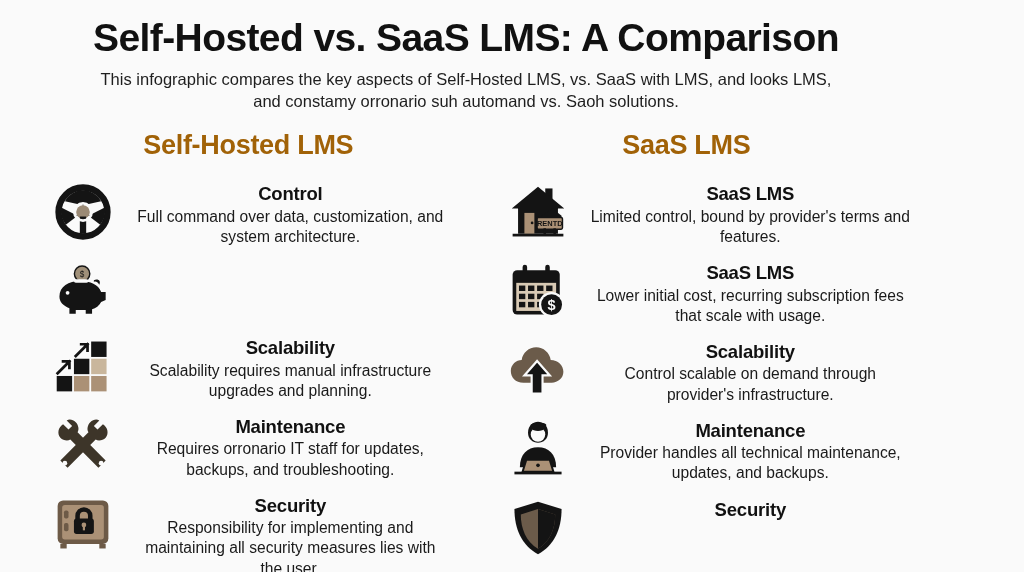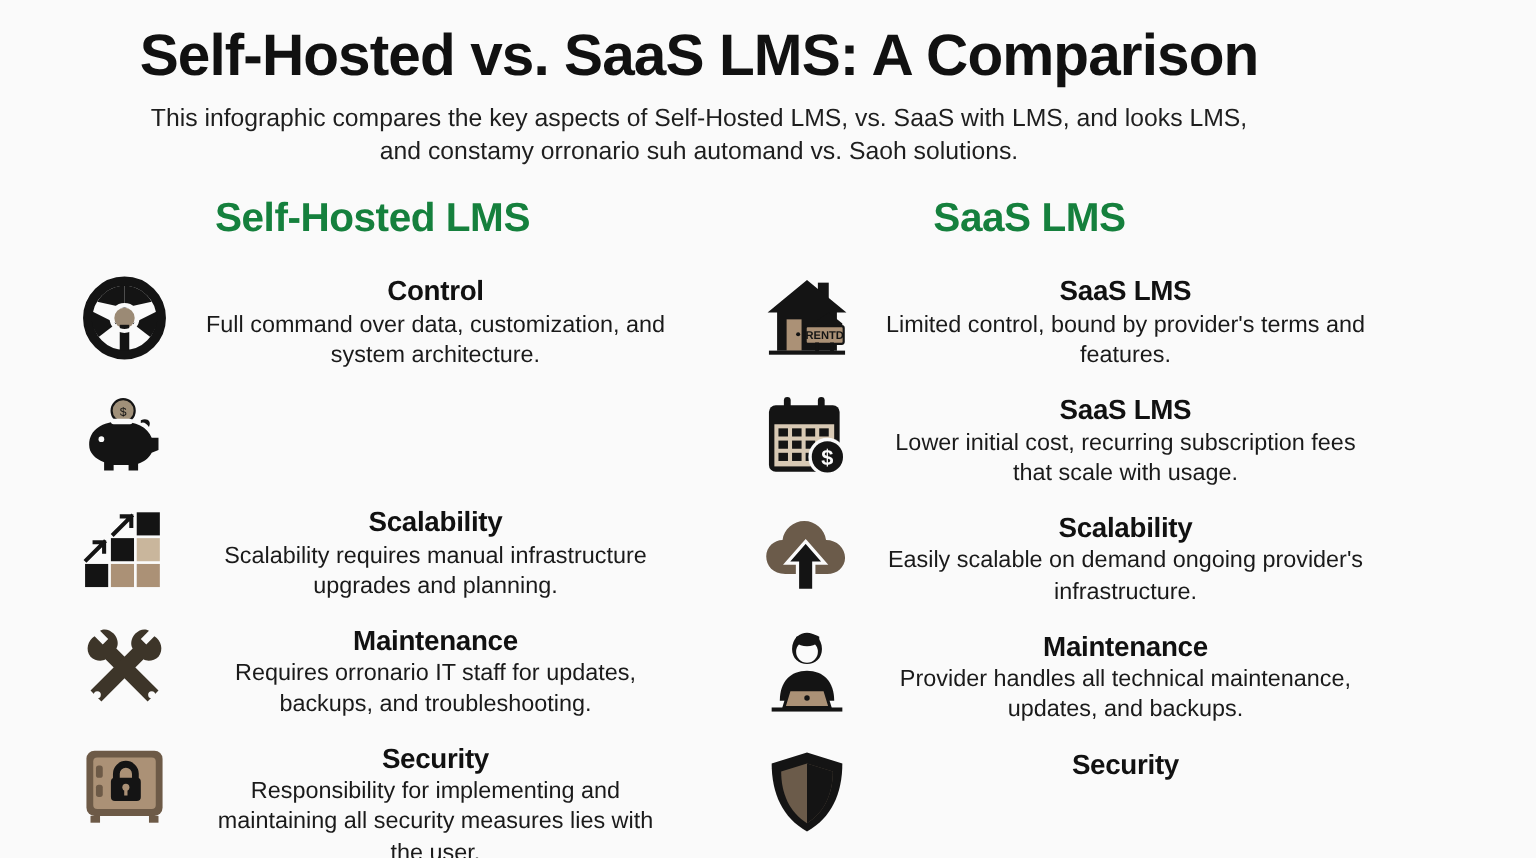--- a/index.html
+++ b/index.html
@@ -47,21 +47,21 @@
     width: 512px;
     box-sizing: border-box;
   }
   .column.left  { padding: 0 22px 0 52px; }
   .column.right { padding: 0 22px 0 40px; }
   .col-head {
     text-align: center;
     font-size: 27px;
     font-weight: bold;
     letter-spacing: -0.3px;
-    color: #15803d;
+    color: #a16207;
     margin: 0 0 20px 0;
   }
   .column.right .col-head { padding-right: 44px; }
   .row {
     display: flex;
     align-items: flex-start;
     margin-bottom: 13px;
     min-height: 62px;
   }
   .icon-cell {
@@ -252,21 +252,21 @@
 
       <div class="row">
         <div class="icon-cell">
           <svg width="58" height="58" viewBox="0 0 64 64">
             <path d="M16 46 C7 46 2 40 2 33 C2 26 8 21 14 21 C15 13 22 7 30 7 C38 7 45 13 46 21 C54 21 60 27 60 34 C60 41 54 46 47 46 Z" fill="#6b5b4a"></path>
             <path d="M31 22 L45 38 L37 38 L37 58 L25 58 L25 38 L17 38 Z" fill="#141414" stroke="#fafafa" stroke-width="2.4"></path>
           </svg>
         </div>
         <div class="text-cell">
           <div class="row-title">Scalability</div>
-          <div class="row-desc">Easily scalable on demand ongoing provider's infrastructure.</div>
+          <div class="row-desc">Control scalable on demand through provider's infrastructure.</div>
         </div>
       </div>
 
       <div class="row">
         <div class="icon-cell">
           <svg width="58" height="58" viewBox="0 0 64 64">
             <path d="M21 14 C21 6 27 2 32 2 C37 2 43 6 43 14 C43 21 38 25 32 25 C26 25 21 21 21 14 Z" fill="#141414"></path>
             <path d="M24 10 C26 13 38 13 41 9 L41 5 C38 2 26 2 24 6 Z" fill="#141414"></path>
             <ellipse cx="32" cy="16" rx="8" ry="8" fill="#fafafa"></ellipse>
             <path d="M24 9 C27 13 37 13 40 9 L40 5 L24 5 Z" fill="#141414"></path>

